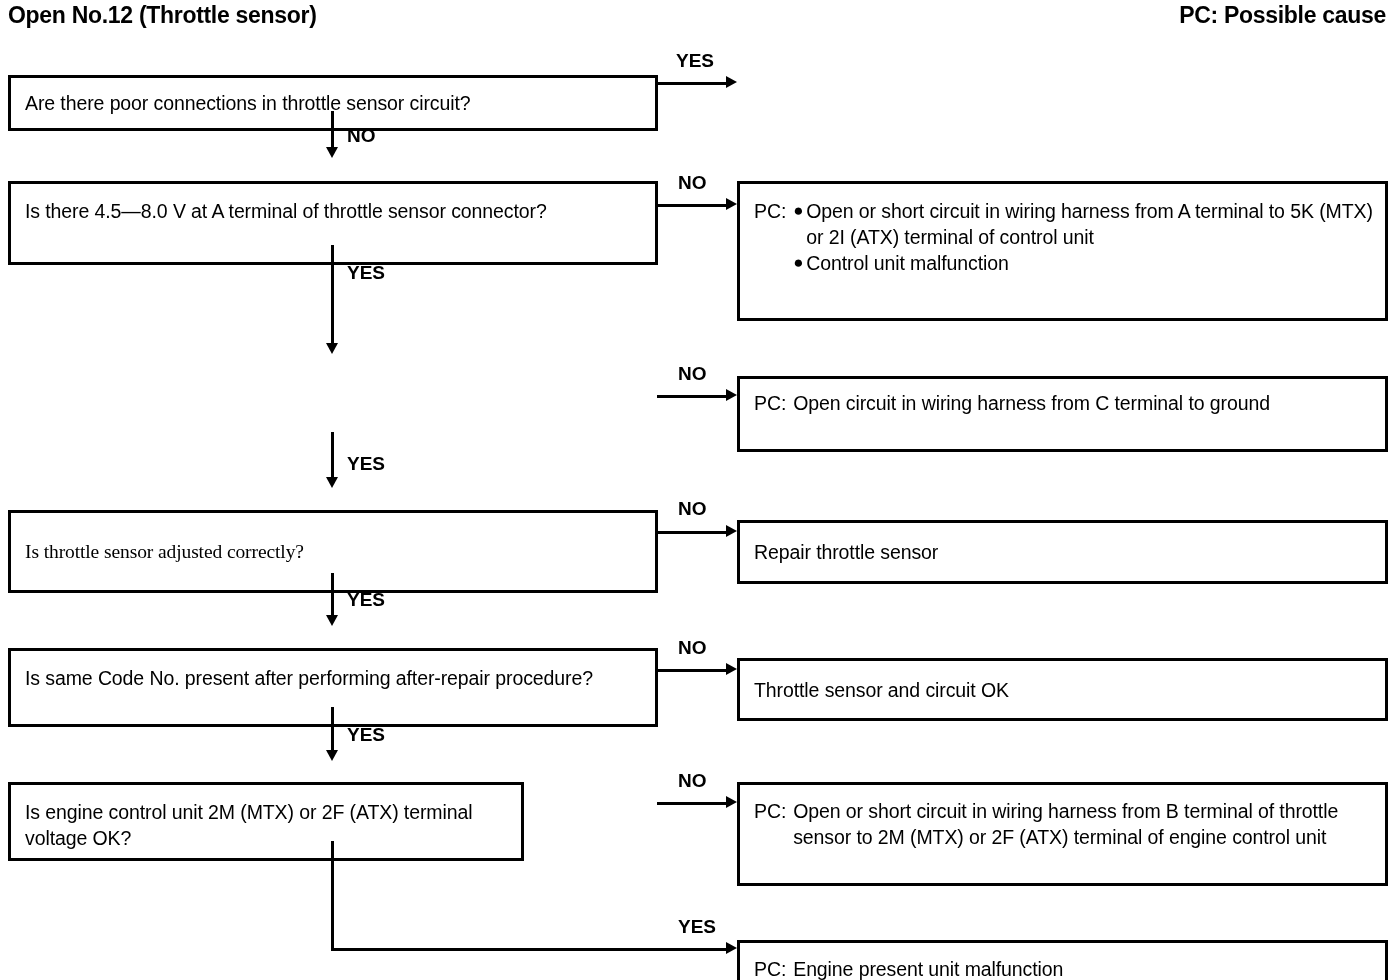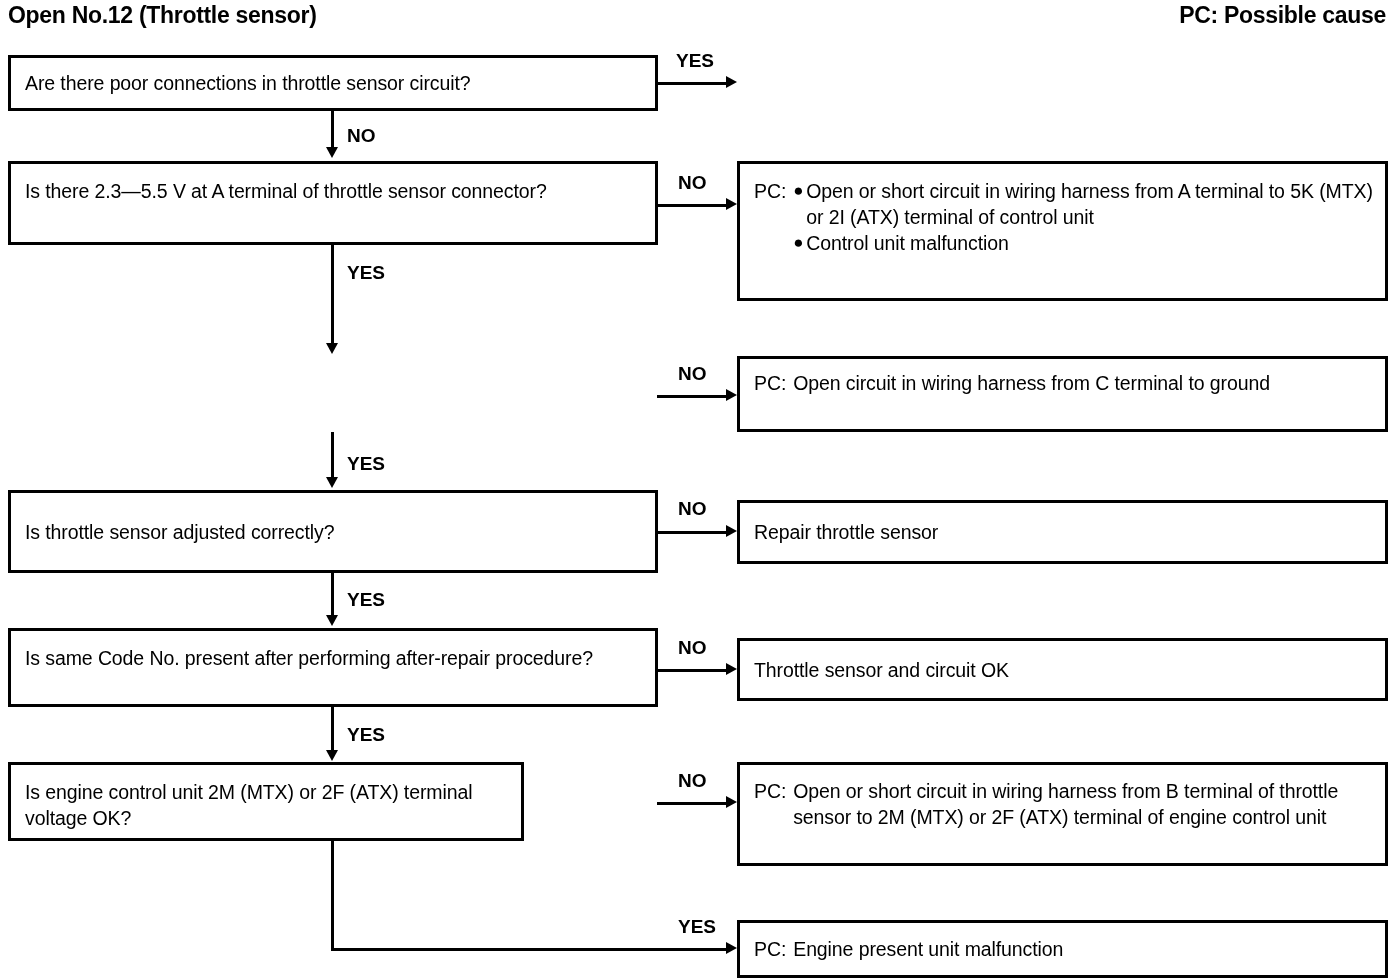--- a/index.html
+++ b/index.html
@@ -28,20 +28,21 @@
   }
   .hdr-left  { left: 8px; }
   .hdr-right { right: 6px; }
 
   
   .box {
     position: absolute;
     box-sizing: border-box;
     border: 3px solid #000;
     background: #fff;
+    margin-top: 20px;
   }
   .box .txt {
     position: absolute;
     left: 14px;
     right: 8px;
     top: 9px;
     font-size: 19.5px;
     line-height: 26px;
     letter-spacing: -0.1px;
   }
@@ -108,21 +109,21 @@
   <div class="lbl" style="left:676px; top:50px;">YES</div>
   <div class="hline" style="left:657px; top:82px; width:72px;"></div>
   <div class="arrow-right" style="left:726px; top:76px;"></div>
 
 
   <div class="vline" style="left:331px; top:111px; height:38px;"></div>
   <div class="arrow-down" style="left:326px; top:147px;"></div>
   <div class="lbl" style="left:347px; top:125px;">NO</div>
 
   <div class="box" style="left:8px; top:161px; width:650px; height:84px;">
-    <div class="txt" style="top:14px;">Is there 2.3—5.5 V at A terminal of throttle sensor connector?</div>
+    <div class="txt" style="top:14px;">Is there 4.5—8.0 V at A terminal of throttle sensor connector?</div>
   </div>
 
   <div class="lbl" style="left:678px; top:172px;">NO</div>
   <div class="hline" style="left:657px; top:204px; width:72px;"></div>
   <div class="arrow-right" style="left:726px; top:198px;"></div>
 
   <div class="box" style="left:737px; top:161px; width:651px; height:140px;">
     <div class="txt" style="top:14px;">
       <div class="pcwrap">
         <span class="pclab">PC:</span>
@@ -155,21 +156,21 @@
         <span class="pclab">PC:</span>
         <span class="pcbody">Open circuit in wiring harness from C terminal to ground</span>
       </div>
     </div>
   </div>
 
   <div class="vline" style="left:331px; top:432px; height:47px;"></div>
   <div class="arrow-down" style="left:326px; top:477px;"></div>
   <div class="lbl" style="left:347px; top:453px;">YES</div>
 
-  <div class="box mid" style="left:8px; top:490px; width:650px; height:83px;">
+  <div class="box mid" style="left:8px; top:490px; width:650px; height:83px;font-family:Liberation Serif, serif;">
     <div class="txt">Is throttle sensor adjusted correctly?</div>
   </div>
 
   <div class="lbl" style="left:678px; top:498px;">NO</div>
   <div class="hline" style="left:657px; top:531px; width:72px;"></div>
   <div class="arrow-right" style="left:726px; top:525px;"></div>
 
   <div class="box mid" style="left:737px; top:500px; width:651px; height:64px;">
     <div class="txt">Repair throttle sensor</div>
   </div>

